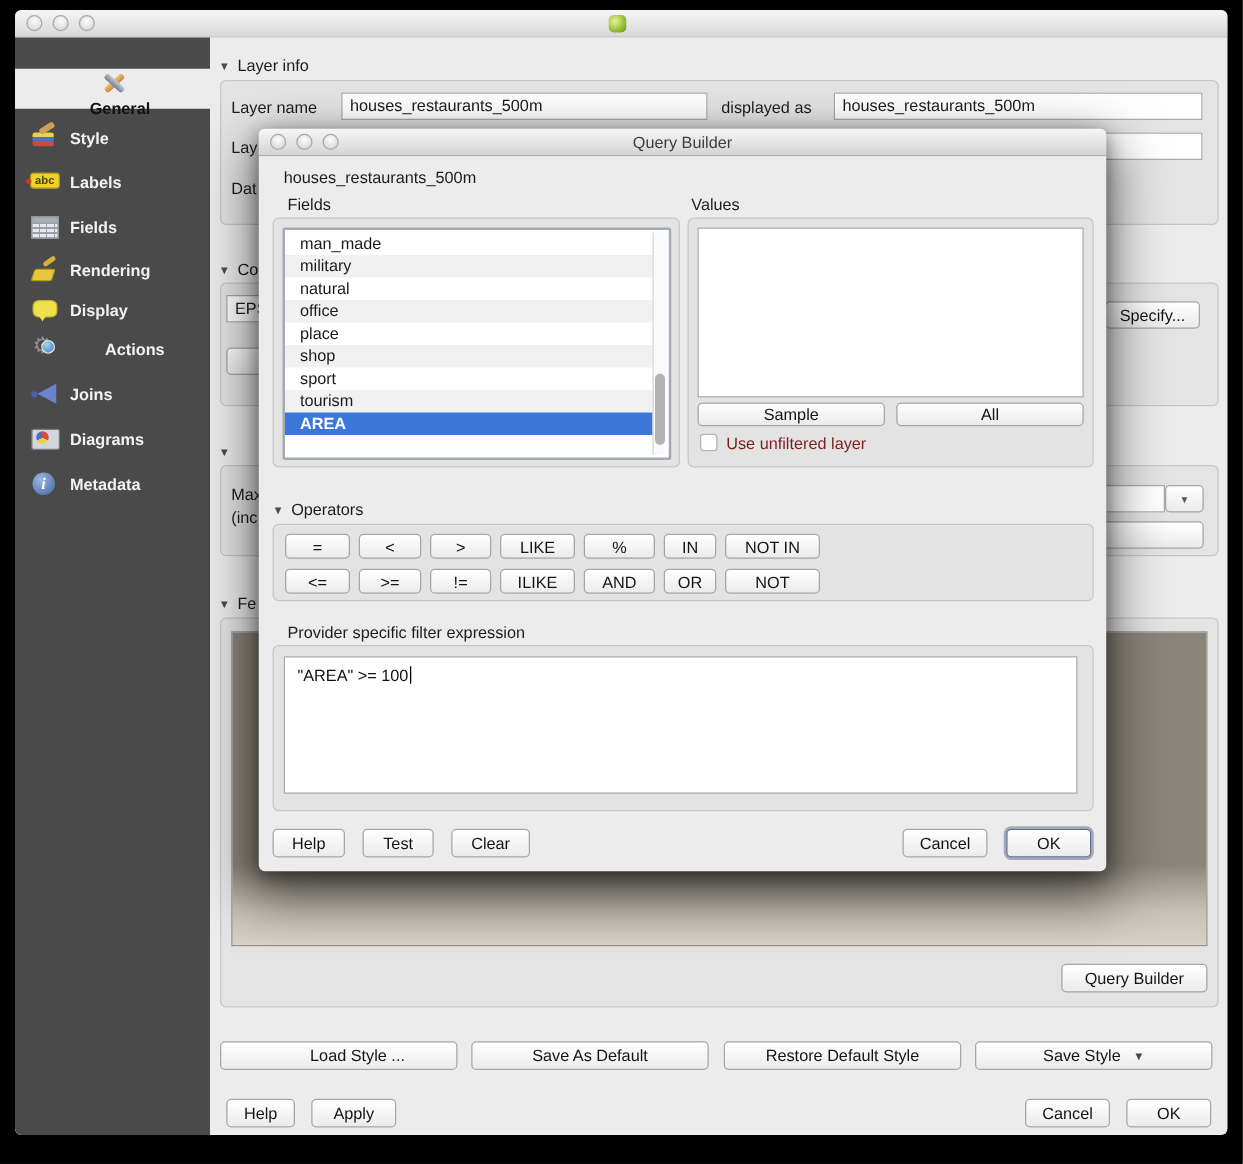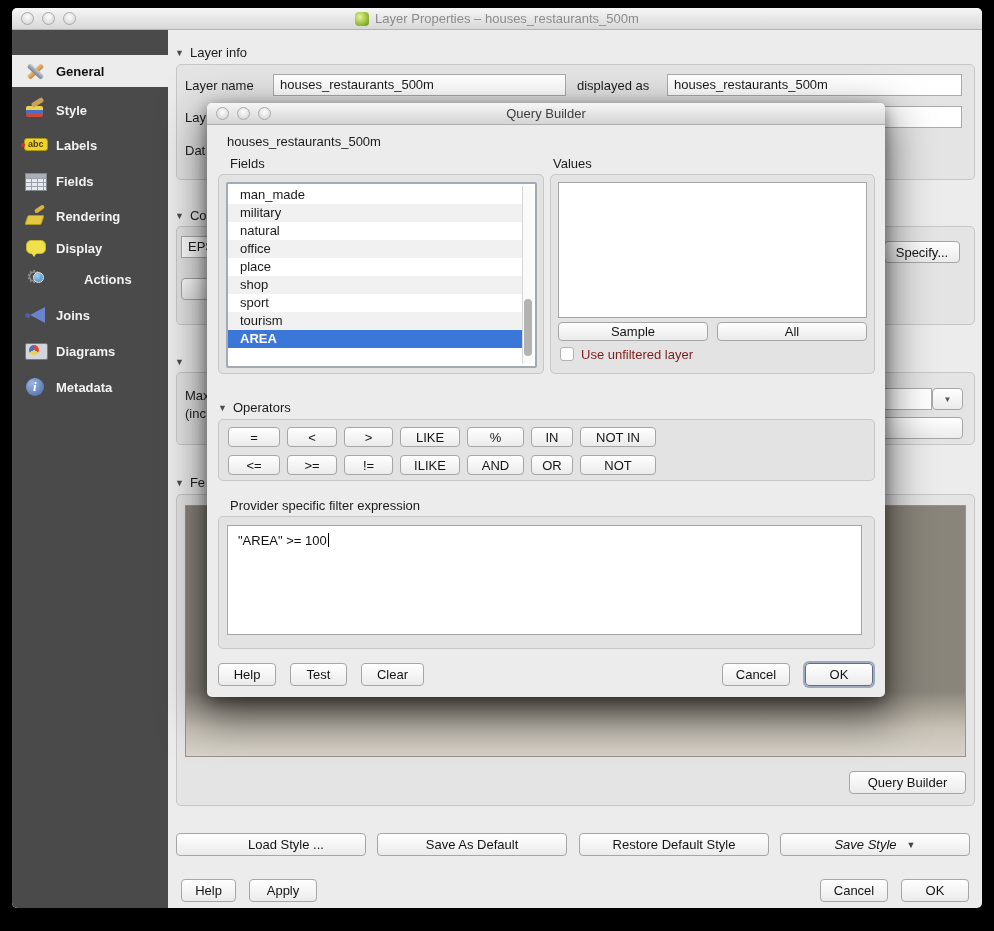--- a/index.html
+++ b/index.html
@@ -135,26 +135,26 @@
 
   <div class="window">
 
     <div class="titlebar">
       <div class="lights">
         <span class="light"></span>
         <span class="light"></span>
         <span class="light"></span>
       </div>
       <div class="titletext">
-        <span class="qgis"></span><span>Layer Properties – houses_restaurants_500m</span>
+        <span class="qgis"></span>
       </div>
     </div>
 
     <div class="sidebar">
-      <div class="side-item selected" style="top:25px;">
+      <div class="side-item selected" style="top:25px;flex-direction:column;">
         <span class="ic ic-general"></span>
         <span>General</span>
       </div>
       <div class="side-item" style="top:65px;">
         <span class="ic ic-style"></span>
         <span>Style</span>
       </div>
       <div class="side-item" style="top:100px;">
         <span class="ic ic-labels">
             <span class="tag">abc</span>
@@ -216,21 +216,21 @@
     <div class="btn small" style="left:688px;top:409px;width:263px;"></div>
 
     <div class="lbl tri" style="left:163px;top:467px;"><span>Fe</span></div>
     <div class="group" style="left:164px;top:486px;width:799px;height:312px;"></div>
     <div class="subset-area"></div>
     <div class="btn" style="left:837px;top:763px;width:117px;">Query Builder</div>
 
     <div class="btn" style="left:164px;top:825px;width:190px;padding-left:30px;">Load Style ...</div>
     <div class="btn" style="left:365px;top:825px;width:190px;">Save As Default</div>
     <div class="btn" style="left:567px;top:825px;width:190px;">Restore Default Style</div>
-    <div class="btn" style="left:768px;top:825px;width:190px;font-style:italic;">
+    <div class="btn" style="left:768px;top:825px;width:190px;">
       <span>Save Style</span>
       <span class="dd-arrow">▼</span>
     </div>
 
     <div class="btn" style="left:169px;top:871px;width:55px;">Help</div>
     <div class="btn" style="left:237px;top:871px;width:68px;">Apply</div>
     <div class="btn" style="left:808px;top:871px;width:68px;">Cancel</div>
     <div class="btn" style="left:889px;top:871px;width:68px;">OK</div>
   </div>
 

